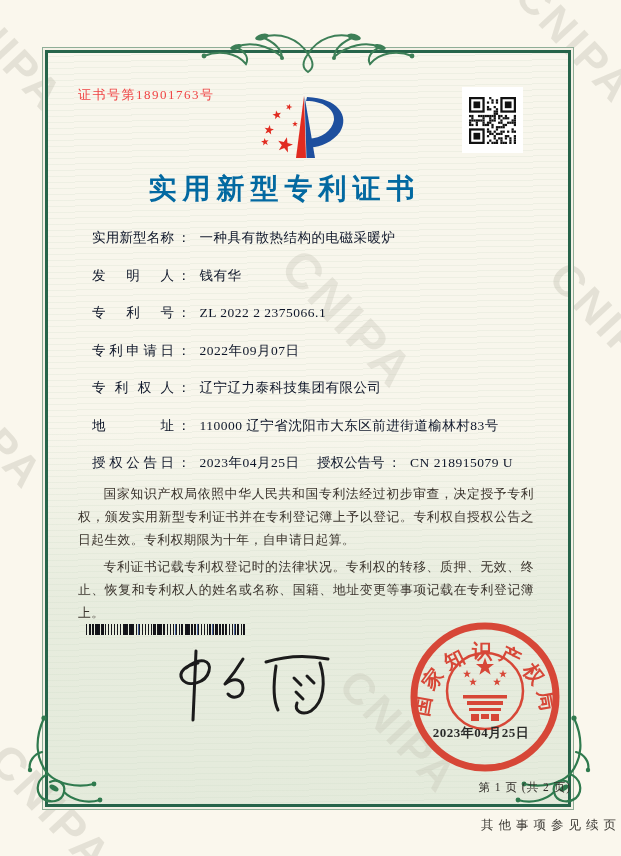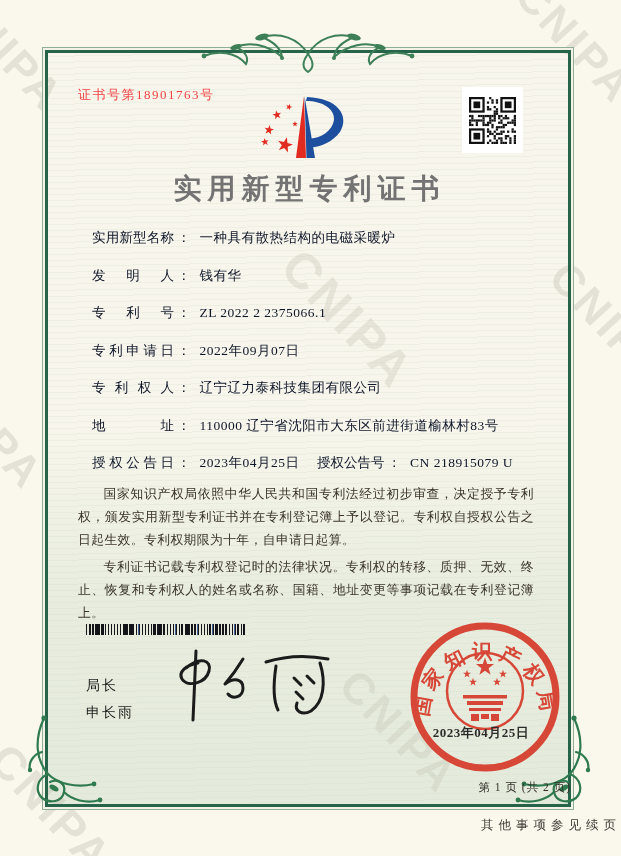--- a/index.html
+++ b/index.html
@@ -31,22 +31,22 @@
   .ornament-top{position:absolute;left:168px;top:20px;z-index:2;}
   .flourish{position:absolute;z-index:2;}
   .fl-bl{left:14px;top:712px;}
   .fl-br{left:512px;top:712px;transform:scaleX(-1);}
 
   
   .cert-no{position:absolute;left:78px;top:86px;z-index:2;font-size:13px;letter-spacing:1.5px;color:#ef4444;}
   .logo{position:absolute;left:238px;top:88px;z-index:2;}
   .qr{position:absolute;left:462px;top:87px;width:61px;height:66px;background:#ffffff;z-index:2;
       display:flex;align-items:center;justify-content:center;}
-  .title{position:absolute;left:53px;top:170px;width:513px;z-index:2;text-align:center;
-      font-size:28px;font-weight:bold;letter-spacing:6px;color:#737373;}
+  .title{position:absolute;left:28px;top:170px;width:513px;z-index:2;text-align:center;
+      font-size:28px;font-weight:bold;letter-spacing:6px;color:#0369a1;}
 
   
   .row{position:absolute;left:92px;z-index:2;font-size:13.5px;color:#0f172a;white-space:nowrap;}
   .lbl{display:inline-block;width:82px;text-align:justify;text-align-last:justify;vertical-align:baseline;}
   .colon{margin-left:3px;}
   .val{margin-left:9px;letter-spacing:0.5px;}
   .pair2{position:absolute;left:225px;top:0;white-space:nowrap;}
   .r1{top:229px;} .r2{top:267px;} .r3{top:304px;} .r4{top:342px;}
   .r5{top:379px;} .r6{top:417px;} .r7{top:454px;width:470px;}
 
@@ -321,24 +321,20 @@
     </span>
   </div>
 
   <div class="paras">
     <p>国家知识产权局依照中华人民共和国专利法经过初步审查，决定授予专利权，颁发实用新型专利证书并在专利登记簿上予以登记。专利权自授权公告之日起生效。专利权期限为十年，自申请日起算。</p>
     <p>专利证书记载专利权登记时的法律状况。专利权的转移、质押、无效、终止、恢复和专利权人的姓名或名称、国籍、地址变更等事项记载在专利登记簿上。</p>
   </div>
 
   <div class="barcode"></div>
 
-  <div class="director">
-    <div>局长</div>
-    <div>申长雨</div>
-  </div>
 
   <svg class="signature" width="200" height="84" viewBox="0 0 200 84">
     <g stroke="#1b1b1b" fill="none" stroke-width="3" stroke-linecap="round" stroke-linejoin="round">
       <path d="M38,24 C52,12 64,16 61,27 C58,39 40,44 34,35 C30,28 38,21 50,19"></path>
       <path d="M48,7 C47,28 46,56 45,76"></path>
       <path d="M95,15 C89,25 83,33 77,40 C86,33 95,35 95,44 C95,53 85,56 80,50"></path>
       <path d="M118,18 C140,11 160,11 180,15"></path>
       <path d="M128,22 C125,42 125,56 130,66"></path>
       <path d="M172,19 C178,38 176,58 163,67 C154,72 146,67 149,59"></path>
       <path d="M146,34 l7,7"></path>

